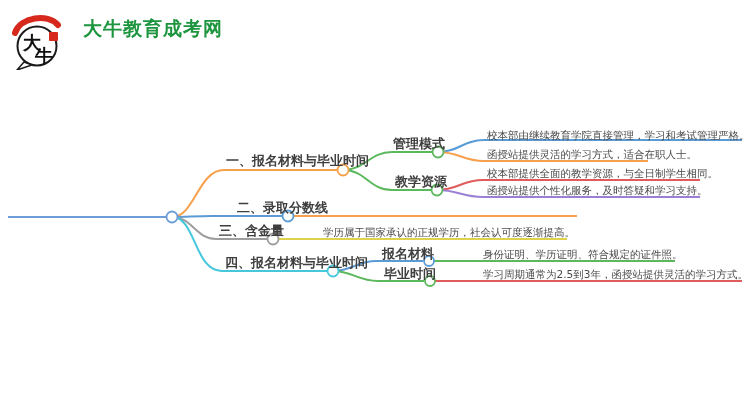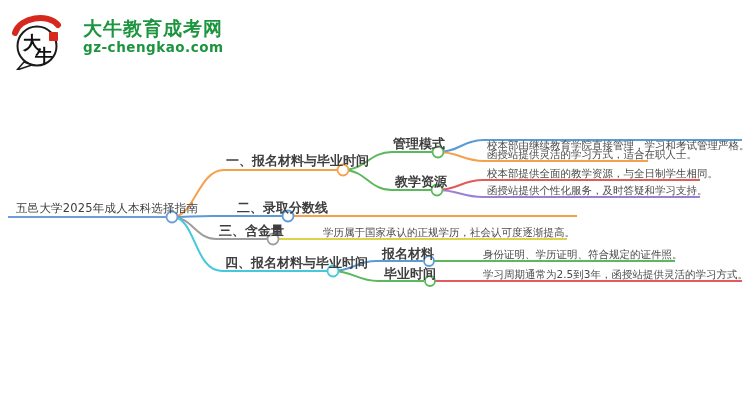--- a/index.html
+++ b/index.html
@@ -28,21 +28,20 @@
     <svg class="logo-badge" viewBox="0 0 54 58">
       <path d="M5,21 C10,5 38,1 48,13" fill="none" stroke-width="6" stroke-linecap="round" stroke="#d7281e"></path>
       <circle cx="27" cy="34" r="19.5" fill="#ffffff" stroke-width="2" stroke="#1b1b1b"></circle>
       <path d="M14,50 L7,58 L22,53 Z" fill="#ffffff" stroke-width="1.5" stroke="#1b1b1b"></path>
       <text x="13" y="37" font-size="18" font-weight="bold" fill="#101010">大</text>
       <text x="25" y="50" font-size="18" font-weight="bold" fill="#101010">牛</text>
       <rect x="39" y="20" width="9" height="9" rx="1" fill="#d7281e"></rect>
     </svg>
     <div class="logo-text">
       <div class="logo-title" style="color:#1d953f;">大牛教育成考网</div>
-      <div class="logo-domain" style="color:#1d953f;">gz-chengkao.com</div>
     </div>
   </div>
 
   <svg class="mm-svg" width="750" height="410" viewBox="0 0 750 410">
 
     <path d="M8,217 H166" fill="none" stroke-width="2" stroke="#6d9ed9"></path>
 
     <path d="M172,217 C195,217 198,170 224,170 H337" fill="none" stroke-width="2" stroke="#f7a04b"></path>
     <path d="M343,170 C366,170 369,152 392,152 H432" fill="none" stroke-width="2" stroke="#5cb85c"></path>
     <path d="M343,170 C366,170 369,190 392,190 H431" fill="none" stroke-width="2" stroke="#5cb85c"></path>
@@ -67,25 +66,24 @@
     <circle cx="343" cy="170" r="5.5" fill="#ffffff" stroke-width="1.8" stroke="#f7a04b"></circle>
     <circle cx="438" cy="152" r="5.5" fill="#ffffff" stroke-width="1.8" stroke="#5cb85c"></circle>
     <circle cx="437" cy="190" r="5.5" fill="#ffffff" stroke-width="1.8" stroke="#5cb85c"></circle>
     <circle cx="288" cy="216" r="5.5" fill="#ffffff" stroke-width="1.8" stroke="#5b9bd5"></circle>
     <circle cx="273" cy="239" r="5.5" fill="#ffffff" stroke-width="1.8" stroke="#9e9e9e"></circle>
     <circle cx="333" cy="271" r="5.5" fill="#ffffff" stroke-width="1.8" stroke="#45c8dc"></circle>
     <circle cx="429" cy="261" r="5" fill="#ffffff" stroke-width="1.8" stroke="#5b9bd5"></circle>
     <circle cx="430" cy="281" r="5" fill="#ffffff" stroke-width="1.8" stroke="#5cb85c"></circle>
   </svg>
 
-  <div class="mm-label root" style="left:16px; top:201px;">五邑大学2025年成人本科选择指南</div>
 
   <div class="mm-label bold" style="left:226px; top:154px;">一、报名材料与毕业时间</div>
   <div class="mm-label bold" style="left:393px; top:137px;">管理模式</div>
-  <div class="mm-label" style="left:487px; top:138px;">校本部由继续教育学院直接管理，学习和考试管理严格。</div>
+  <div class="mm-label" style="left:487px; top:128px;">校本部由继续教育学院直接管理，学习和考试管理严格。</div>
   <div class="mm-label" style="left:487px; top:147px;">函授站提供灵活的学习方式，适合在职人士。</div>
   <div class="mm-label bold" style="left:395px; top:175px;">教学资源</div>
   <div class="mm-label" style="left:487px; top:183px;">函授站提供个性化服务，及时答疑和学习支持。</div>
   <div class="mm-label" style="left:487px; top:166px;">校本部提供全面的教学资源，与全日制学生相同。</div>
 
   <div class="mm-label bold" style="left:221px; top:201px;margin-left:16px;">二、录取分数线</div>
 
   <div class="mm-label bold" style="left:219px; top:224px;">三、含金量</div>
   <div class="mm-label bold" style="left:225px; top:256px;">四、报名材料与毕业时间</div>
 

